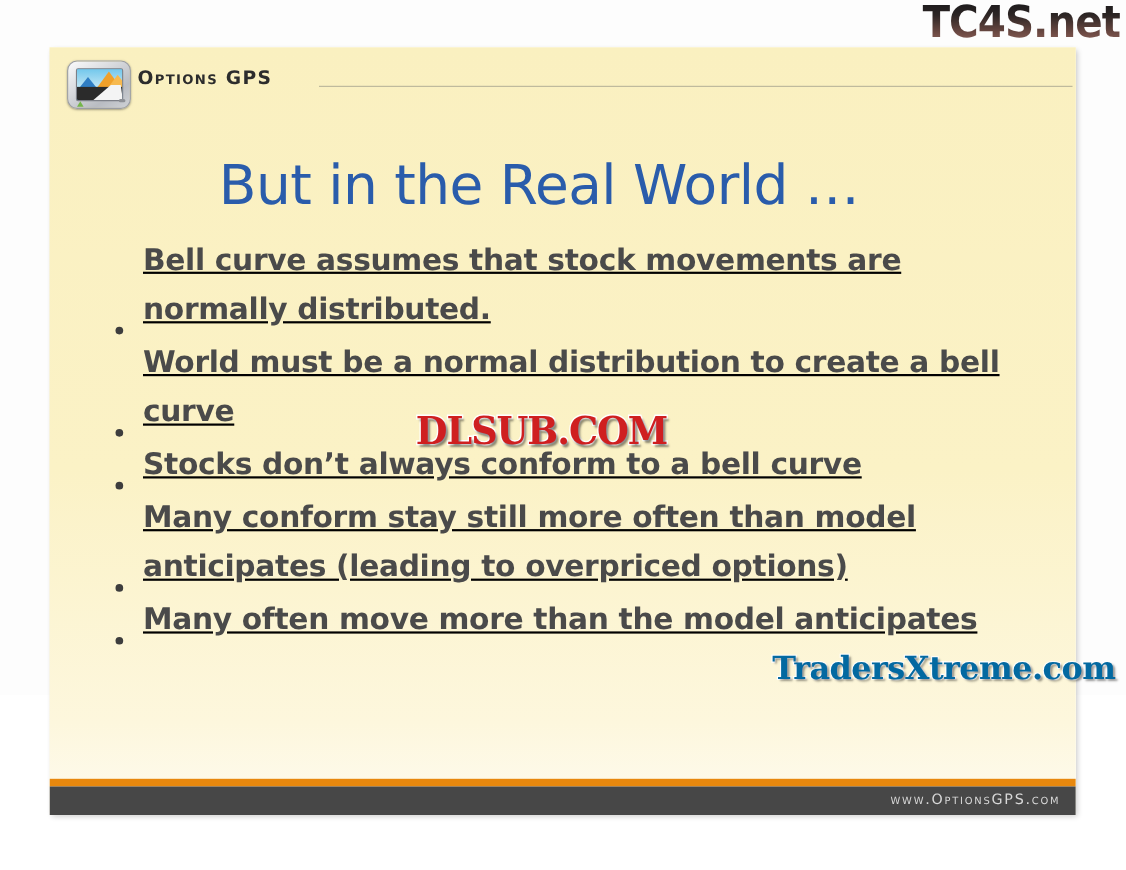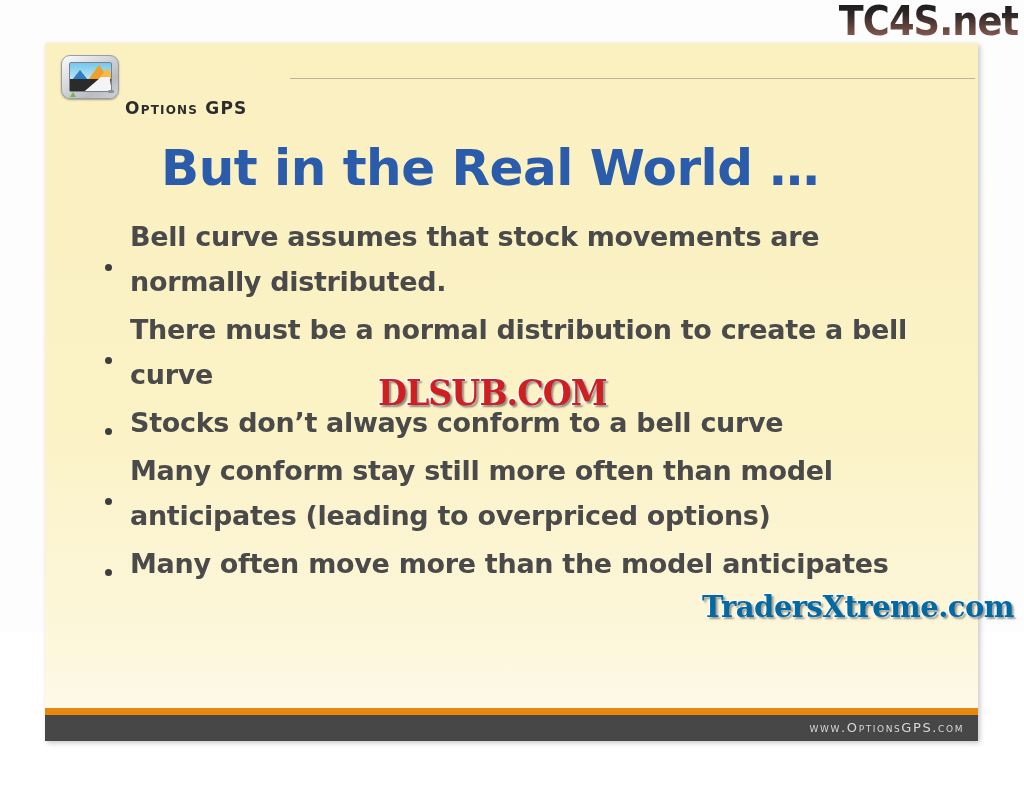--- a/index.html
+++ b/index.html
@@ -155,57 +155,57 @@
     position: absolute;
     left: 80px;
     top: 18px;
     font-family: "DejaVu Sans", sans-serif;
     font-weight: bold;
     font-size: 17px;
     font-variant: small-caps;
     letter-spacing: 1.2px;
     color: #2c2c2c;
     white-space: nowrap;
-    margin-top: 37px;
   }
   #header-rule {
     position: absolute;
     left: 245px;
     right: 3px;
     top: 35px;
     height: 1px;
     background: #b9b49a;
   }
 
   
   #slide-title {
     position: absolute;
     left: 0;
     top: 96px;
     width: 890px;
     text-align: center;
     font-family: "DejaVu Sans", sans-serif;
-    font-weight: bold;
+    font-weight: normal;
     font-size: 50px;
     letter-spacing: -0.5px;
     color: #2a5cab;
     white-space: nowrap;
   }
 
   
   #bullet-list {
     position: absolute;
     left: 52px;
     top: 171px;
     width: 860px;
   }
   .bullet-row {
     display: flex;
-    align-items: center;
+    align-items: flex-end;
     margin-bottom: 3px;
+    text-decoration: underline;
   }
   .bullet-dot {
     flex: 0 0 auto;
     width: 33px;
     padding-top: 17px;
     box-sizing: border-box;
   }
   .bullet-dot i {
     display: block;
     margin-left: 8px;
@@ -330,21 +330,21 @@
         <span class="bullet-dot">
             <i></i>
           </span>
         <span class="bullet-text">Bell curve assumes that stock movements are normally distributed.</span>
       </div>
 
       <div class="bullet-row">
         <span class="bullet-dot">
             <i></i>
           </span>
-        <span class="bullet-text">There must be a normal distribution to create a bell curve</span>
+        <span class="bullet-text">World must be a normal distribution to create a bell curve</span>
       </div>
 
       <div class="bullet-row">
         <span class="bullet-dot">
             <i></i>
           </span>
         <span class="bullet-text">Stocks don’t always conform to a bell curve</span>
       </div>
 
       <div class="bullet-row">

